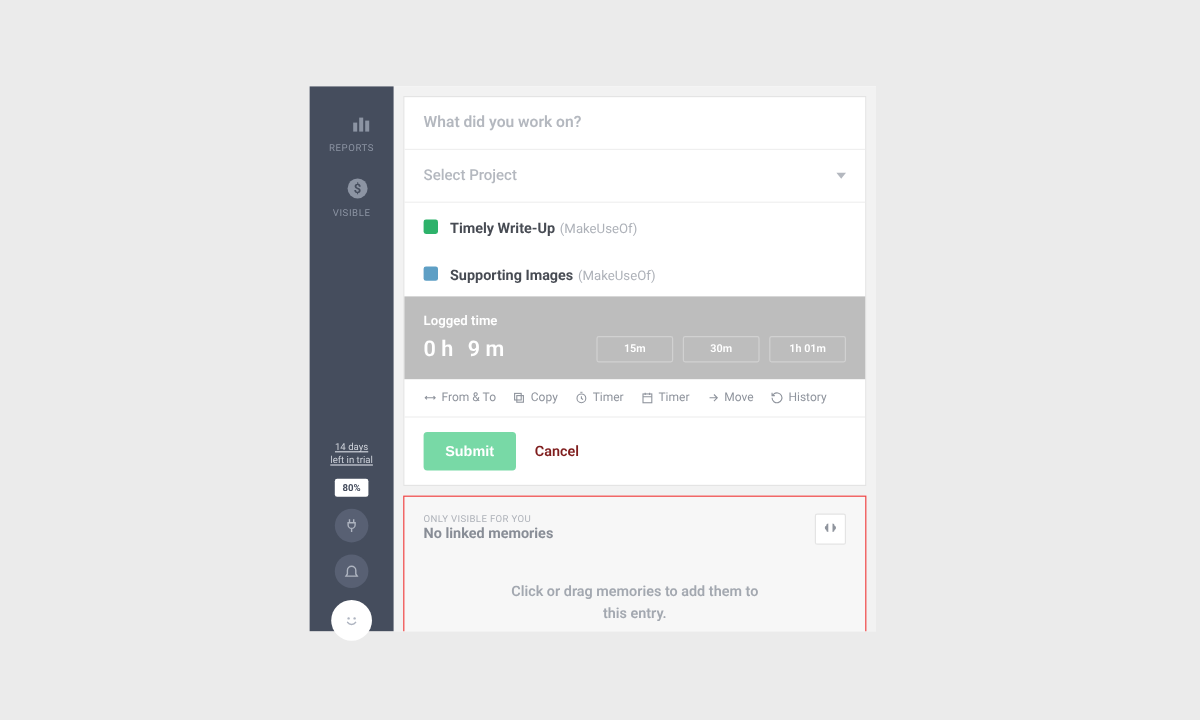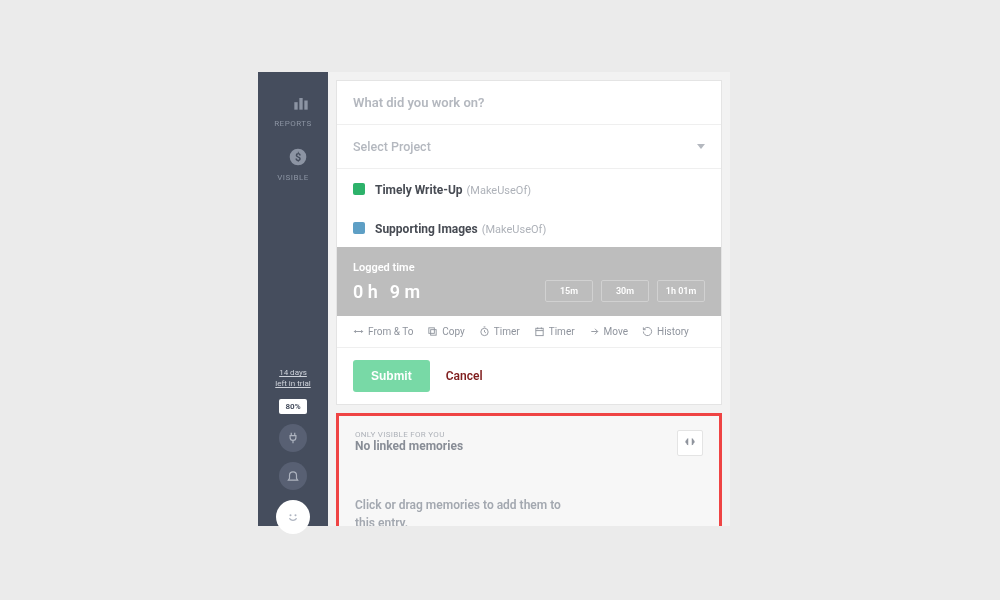--- a/index.html
+++ b/index.html
@@ -52,37 +52,37 @@
   .swatch { width:12px; height:12px; border-radius:2px; }
   .proj-name { font-size:12px; font-weight:700; color:#474b53; }
   .proj-client { font-size:11px; color:#aeb2b9; }
 
   .logged-block { background:#bdbdbd; padding:14px 16px; color:#fff; }
   .logged-label { font-size:11px; font-weight:600; margin-bottom:6px; }
   .logged-row { display:flex; justify-content:space-between; align-items:center; }
   .logged-time { font-size:18px; font-weight:600; display:flex; gap:12px; }
   .logged-time span { display:inline-block; }
   .quick-btns { display:flex; gap:8px; }
-  .quick-btn { border:1px solid #d1d1d1; background:transparent; color:#fff; font-size:9px; font-weight:600; padding:5px 0; width:48px; text-align:center; border-radius:2px; cursor:pointer; }
+  .quick-btn { border:1px solid #d1d1d1; background:transparent; color:#fff; font-size:9px; font-weight:600; padding:5px 0; width:64px; text-align:center; border-radius:2px; cursor:pointer; }
 
   .actions-row { display:flex; gap:14px; padding:10px 16px; border-bottom:1px solid #efefef; }
   .action { display:flex; align-items:center; gap:4px; font-size:10px; color:#8f949d; cursor:pointer; }
   .action svg { width:11px; height:11px; stroke:#8f949d; fill:none; stroke-width:2; }
 
   .submit-row { display:flex; align-items:center; gap:16px; padding:12px 16px; }
   .btn-submit { background:#78d9a6; color:#fff; font-size:12px; font-weight:600; border:none; padding:9px 18px; border-radius:3px; cursor:pointer; }
   .btn-cancel { color:#7f1d1d; font-size:12px; font-weight:600; cursor:pointer; }
 
-  .memories-card { background:#f7f7f7; border:3px solid #ef4444; padding:14px 16px 26px; position:relative; }
+  .memories-card { background:#f7f7f7; border:1px solid #ef4444; padding:14px 16px 26px; position:relative; }
   .mem-header { display:flex; justify-content:space-between; align-items:flex-start; }
   .mem-eyebrow { font-size:8px; color:#aeb2b9; letter-spacing:0.3px; }
   .mem-title { font-size:12px; font-weight:700; color:#888d96; }
   .mem-btn { width:26px; height:26px; background:#fff; border:1px solid #e4e4e4; display:flex; align-items:center; justify-content:center; cursor:pointer; border-radius:2px; }
   .mem-btn svg { width:14px; height:14px; fill:#8f949d; }
-  .mem-empty { color:#a3a8b0; font-size:12px; font-weight:600; margin-top:40px; line-height:1.5; }
+  .mem-empty { text-align:center; color:#a3a8b0; font-size:12px; font-weight:600; margin-top:30px; line-height:1.5; }
 </style>
 </head>
 <body>
 
 <div class="stage">
 
   <div class="sidebar">
     <div class="sb-top">
       <div class="sb-item">
         <div class="sb-icon">

